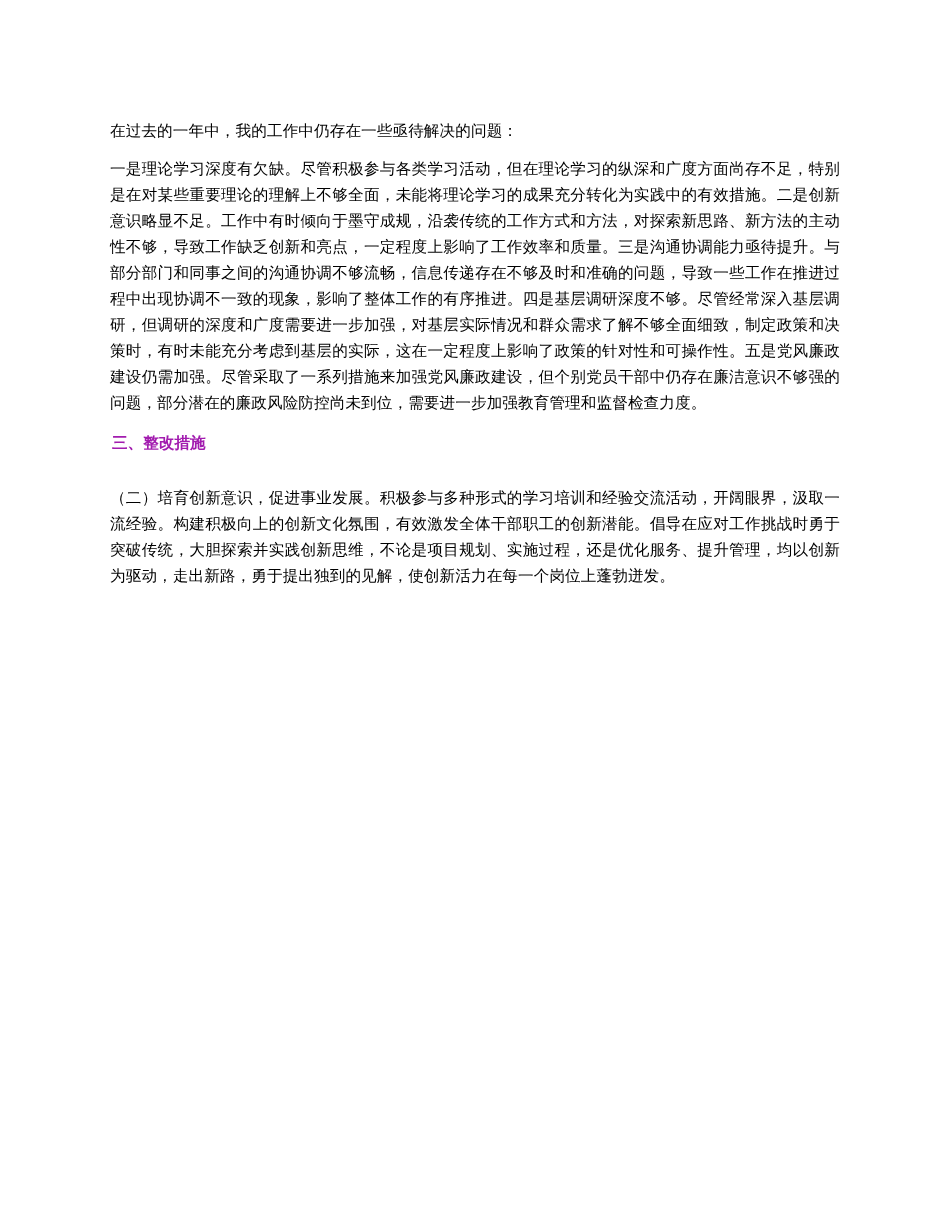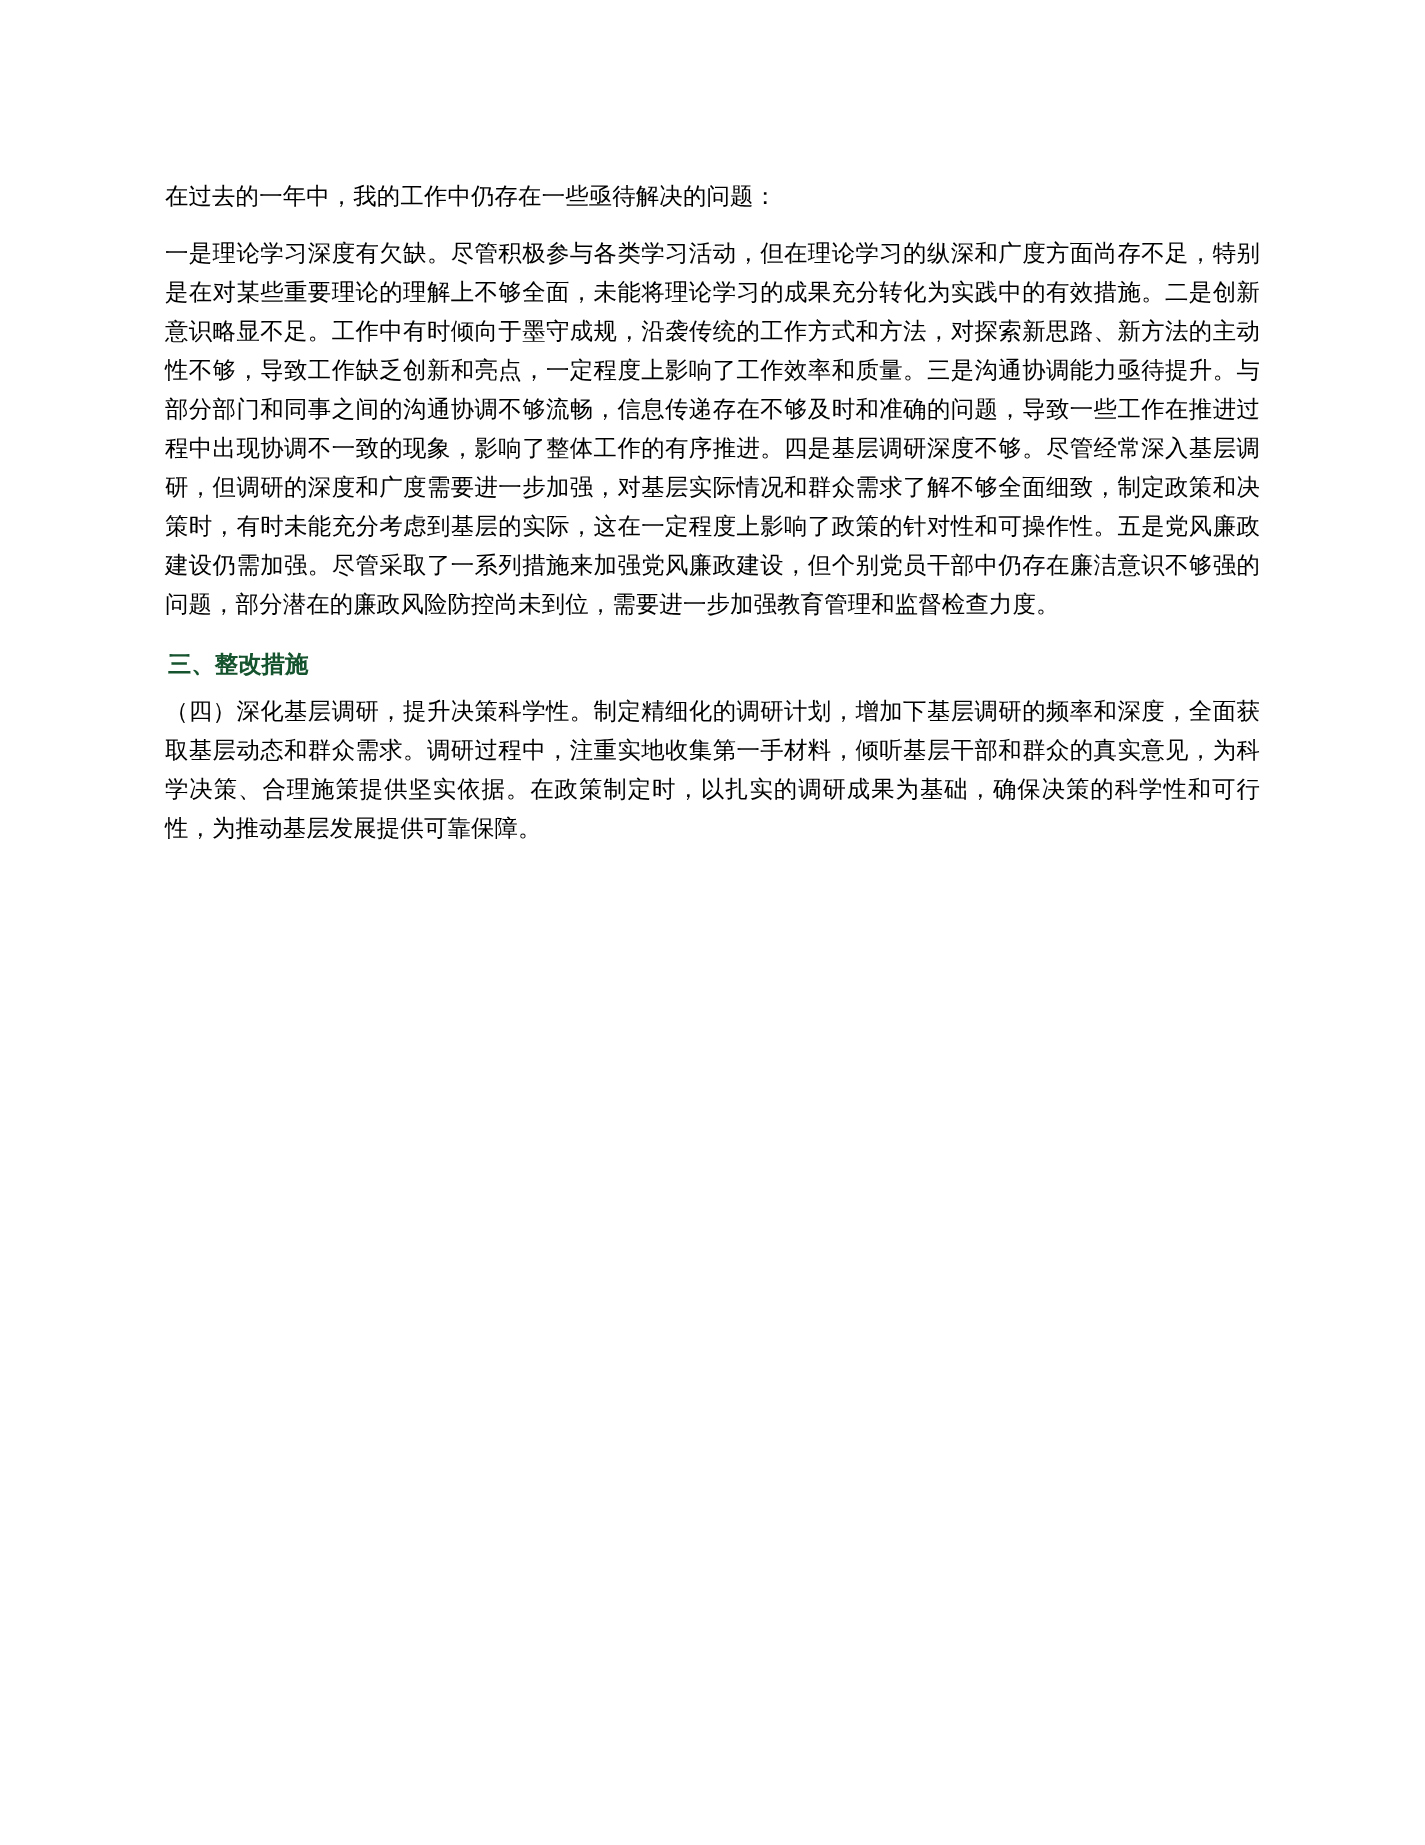--- a/index.html
+++ b/index.html
@@ -32,41 +32,41 @@
     letter-spacing: 0.1px;
     word-break: break-all;
   }
   .para:last-child {
     margin-bottom: 0;
   }
   .heading {
     font-family: "DejaVu Sans", "Liberation Sans", sans-serif;
     font-size: 15.6px;
     line-height: 26px;
-    color: #14532d;
+    color: #a21caf;
     font-weight: bold;
-    margin: 0 0 5px 0;
+    margin: 0 0 29px 0;
     padding-left: 2px;
     text-align: left;
   }
   .spacer-top {
     margin-top: 14px;
   }
 </style>
 </head>
 <body>
 
 <div class="page">
   <div class="doc-body">
 
     <p class="para">在过去的一年中，我的工作中仍存在一些亟待解决的问题：</p>
 
     <p class="para">一是理论学习深度有欠缺。尽管积极参与各类学习活动，但在理论学习的纵深和广度方面尚存不足，特别是在对某些重要理论的理解上不够全面，未能将理论学习的成果充分转化为实践中的有效措施。二是创新意识略显不足。工作中有时倾向于墨守成规，沿袭传统的工作方式和方法，对探索新思路、新方法的主动性不够，导致工作缺乏创新和亮点，一定程度上影响了工作效率和质量。三是沟通协调能力亟待提升。与部分部门和同事之间的沟通协调不够流畅，信息传递存在不够及时和准确的问题，导致一些工作在推进过程中出现协调不一致的现象，影响了整体工作的有序推进。四是基层调研深度不够。尽管经常深入基层调研，但调研的深度和广度需要进一步加强，对基层实际情况和群众需求了解不够全面细致，制定政策和决策时，有时未能充分考虑到基层的实际，这在一定程度上影响了政策的针对性和可操作性。五是党风廉政建设仍需加强。尽管采取了一系列措施来加强党风廉政建设，但个别党员干部中仍存在廉洁意识不够强的问题，部分潜在的廉政风险防控尚未到位，需要进一步加强教育管理和监督检查力度。</p>
 
     <h2 class="heading spacer-top">三、整改措施</h2>
 
 
+    <p class="para">（二）培育创新意识，促进事业发展。积极参与多种形式的学习培训和经验交流活动，开阔眼界，汲取一流经验。构建积极向上的创新文化氛围，有效激发全体干部职工的创新潜能。倡导在应对工作挑战时勇于突破传统，大胆探索并实践创新思维，不论是项目规划、实施过程，还是优化服务、提升管理，均以创新为驱动，走出新路，勇于提出独到的见解，使创新活力在每一个岗位上蓬勃迸发。</p>
 
 
-    <p class="para">（四）深化基层调研，提升决策科学性。制定精细化的调研计划，增加下基层调研的频率和深度，全面获取基层动态和群众需求。调研过程中，注重实地收集第一手材料，倾听基层干部和群众的真实意见，为科学决策、合理施策提供坚实依据。在政策制定时，以扎实的调研成果为基础，确保决策的科学性和可行性，为推动基层发展提供可靠保障。</p>
 
   </div>
 </div>
 
 </body></html>

